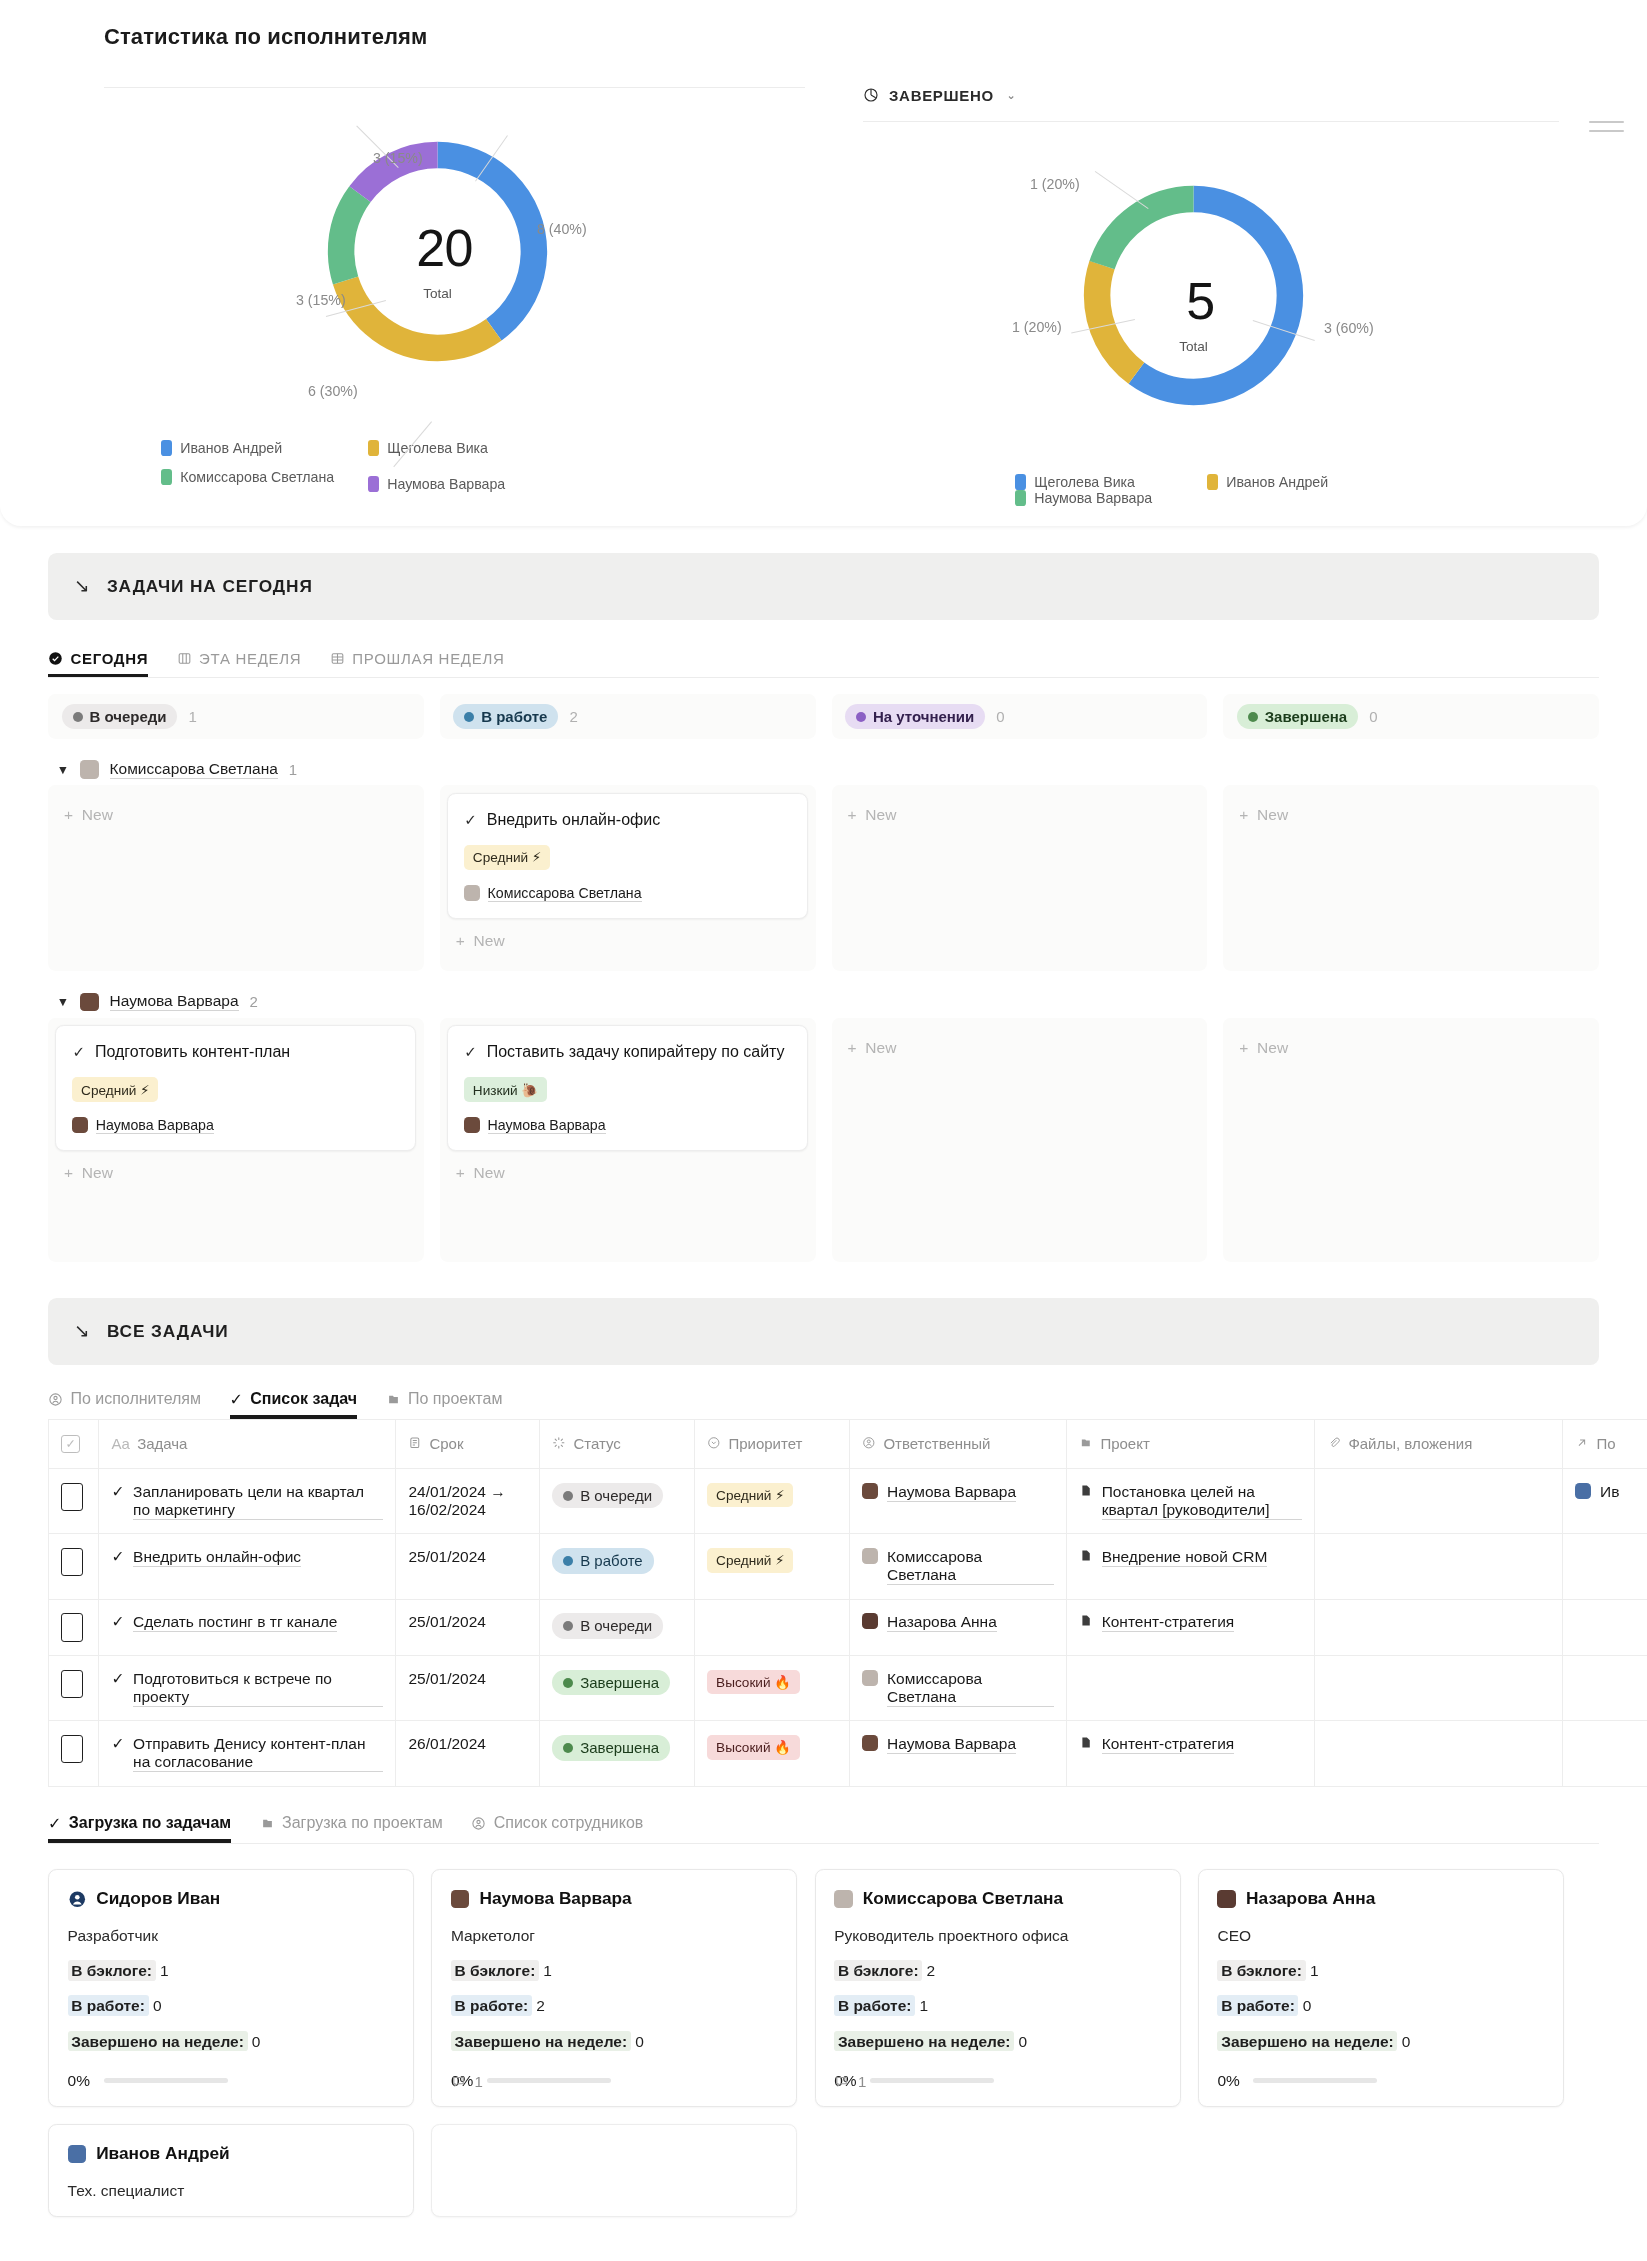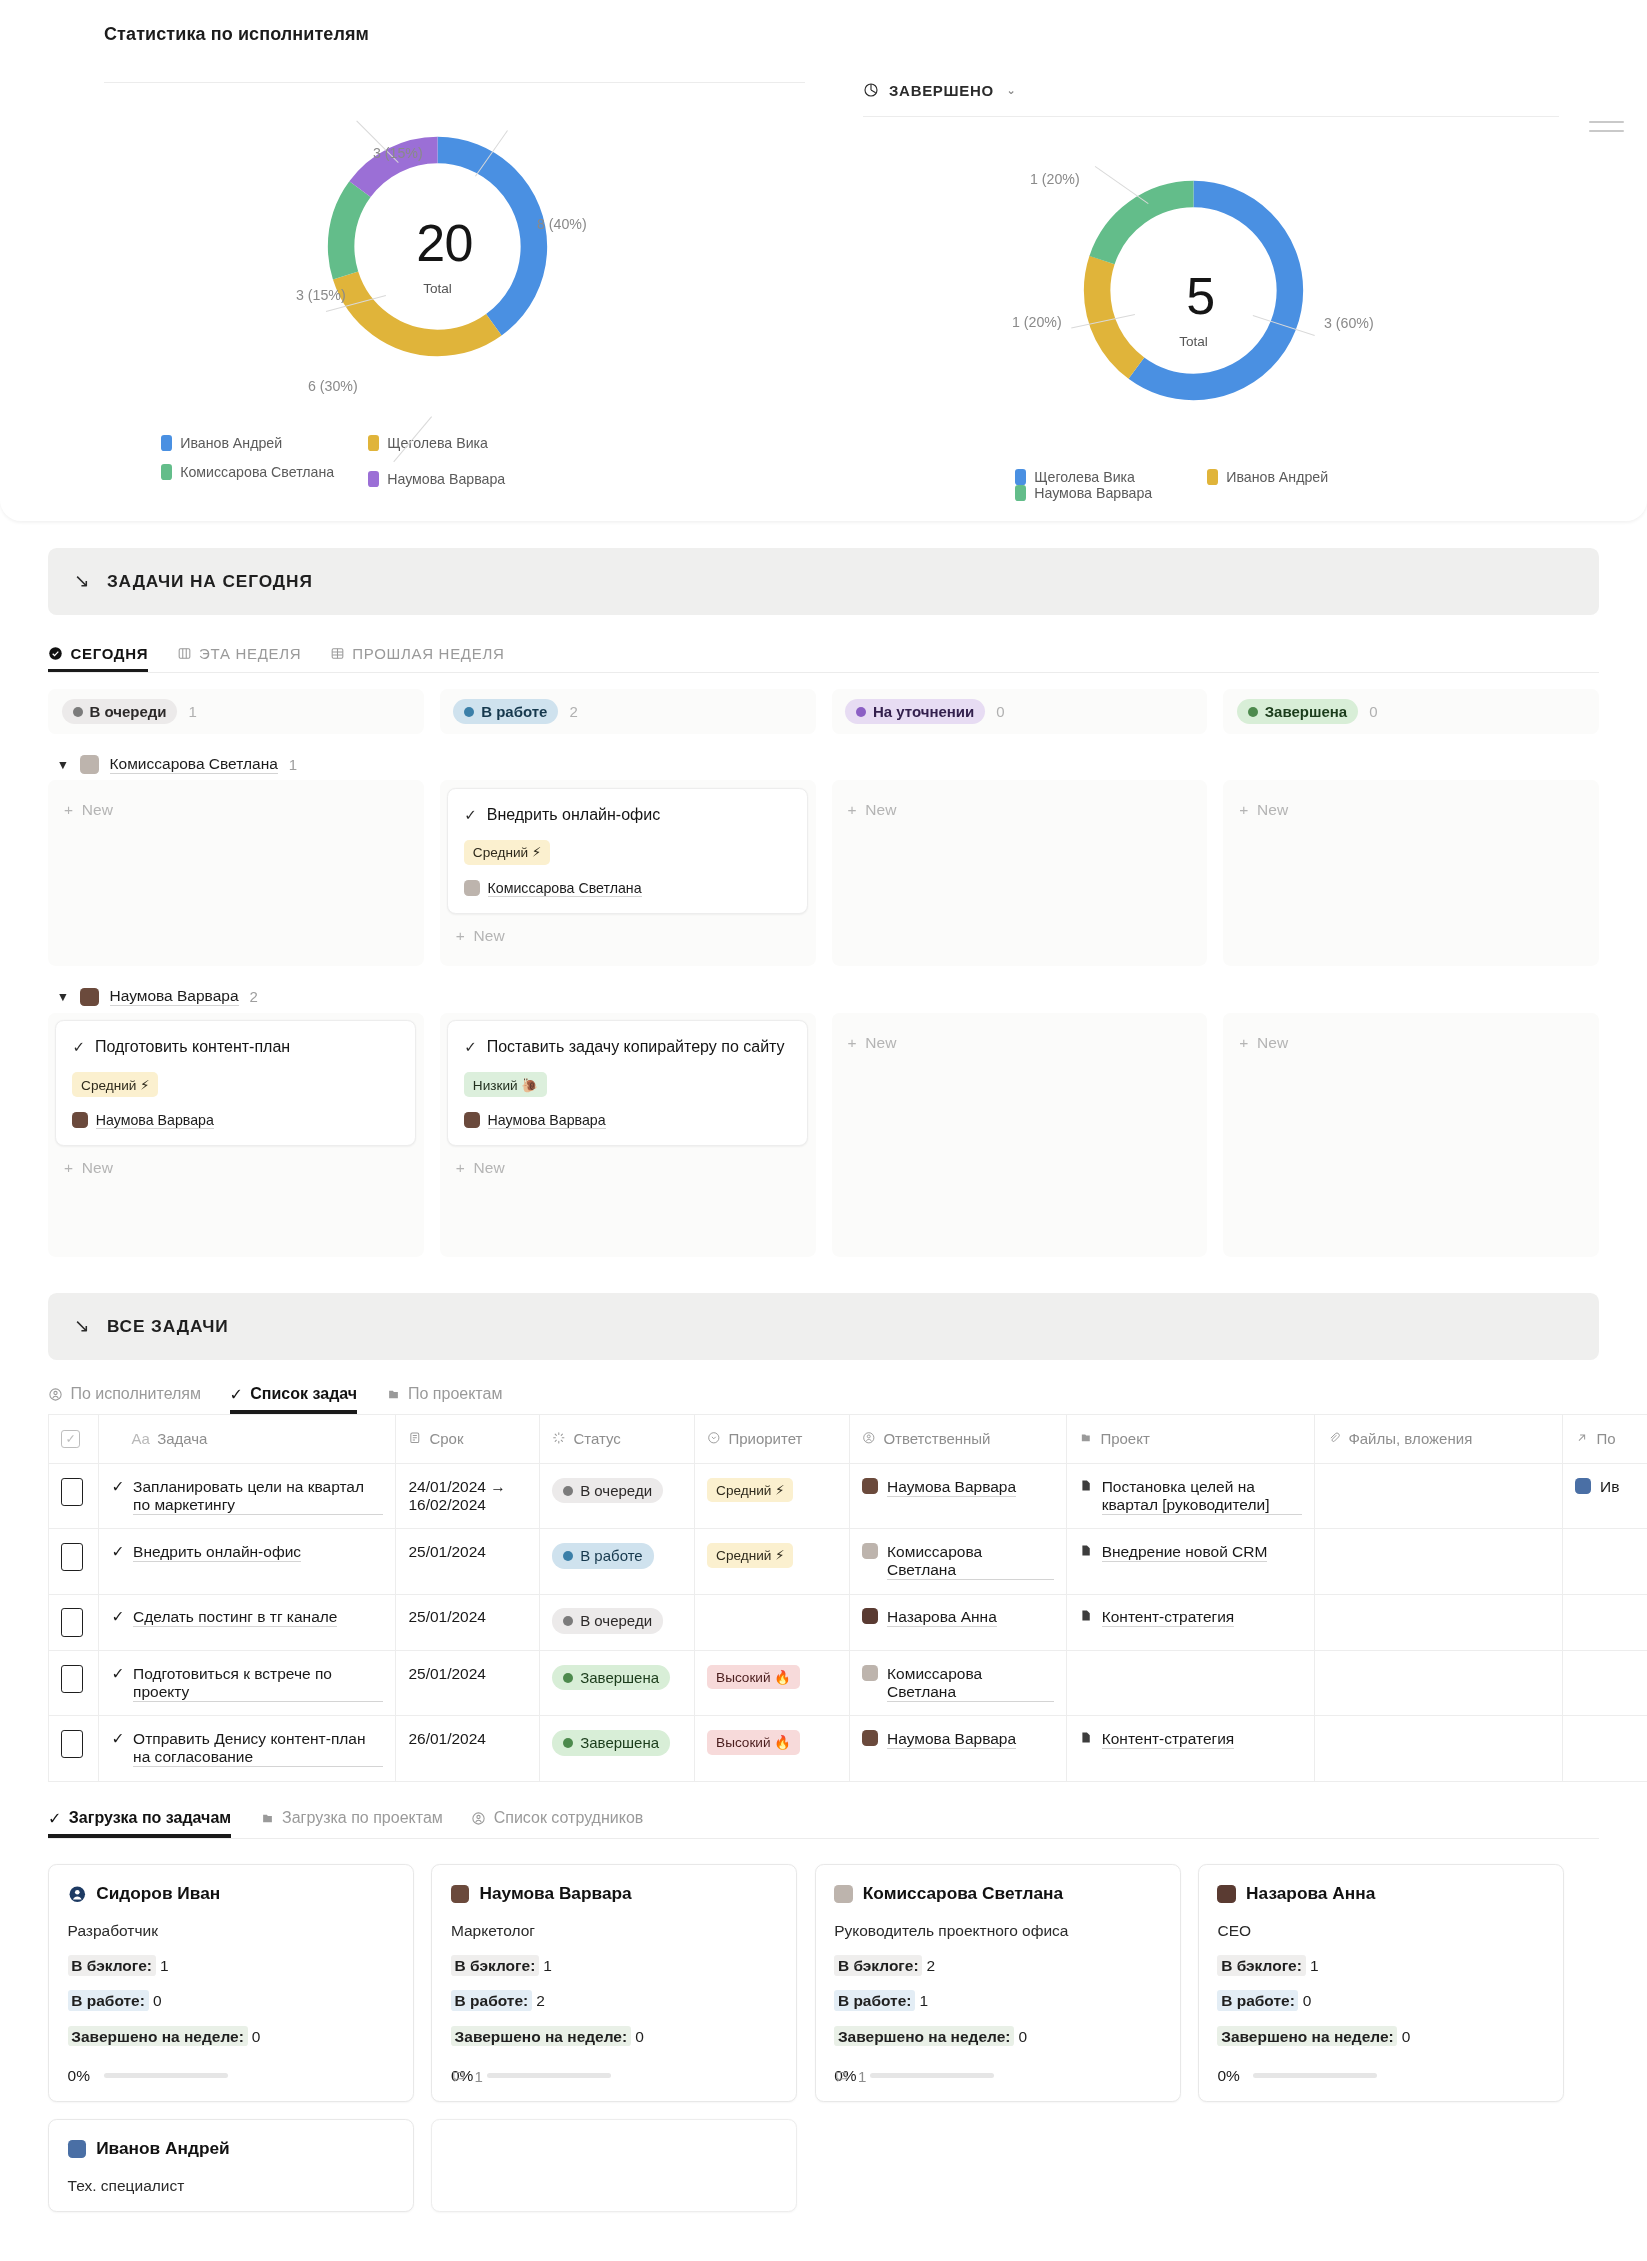--- a/index.html
+++ b/index.html
@@ -15,21 +15,21 @@
   
   .stats-panel {
     position: relative;
     margin: 0;
     background: #fff;
     border-radius: 0 0 21px 21px;
     padding: 0 0 20px 0;
     box-shadow: 0 1.2px 3.1px rgba(0,0,0,0.05);
   }
   .stats-title {
-    font-size: 18px;
+    font-size: 22px;
     font-weight: bold;
     color: #1b1b1b;
     padding: 23.5px 0 0 104px;
     letter-spacing: 0.1px;
   }
   .charts-row { display: flex; padding: 37px 0 0 0; }
   .chart-col { position: relative; }
   .chart-col.left  { width: 767px; padding-left: 104px; }
   .chart-col.right { width: 767px; padding-left: 96px; }
 
@@ -497,21 +497,21 @@
           <col class="col-files">
           <col class="col-last">
       </colgroup>
       <thead>
         <tr>
           <th>
             <span class="cbox hdr">✓</span>
           </th>
           <th>
               <span class="hc">
-            <span style="color:#b9b9b9;font-size:15px;margin-left:20px;">Aa</span>
+            <span style="color:#b9b9b9;font-size:15px;">Aa</span>
             <span>Задача</span>
               </span>
           </th>
           <th>
               <span class="hc">
             <span>
               <svg width="13.6" height="13.6" viewBox="0 0 24 24" fill="none" stroke="#9a9a9a" stroke-width="1.8">
                     <rect x="5" y="3.5" width="14" height="17" rx="2.5"></rect>
                     <path d="M8.4 8h7.2M8.4 12h7.2M8.4 16h4"></path>
                   </svg>

